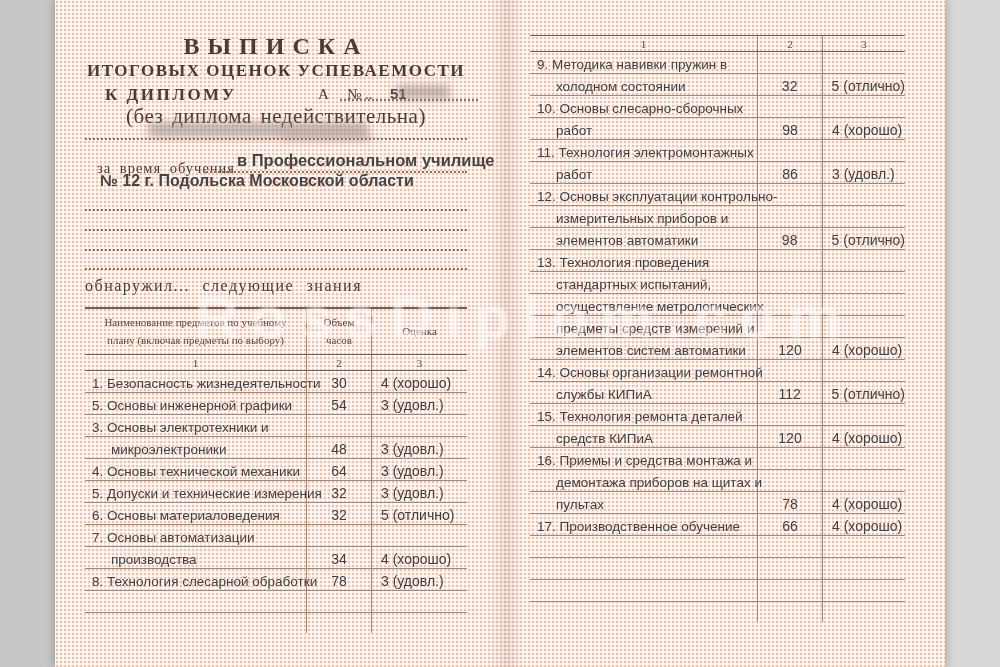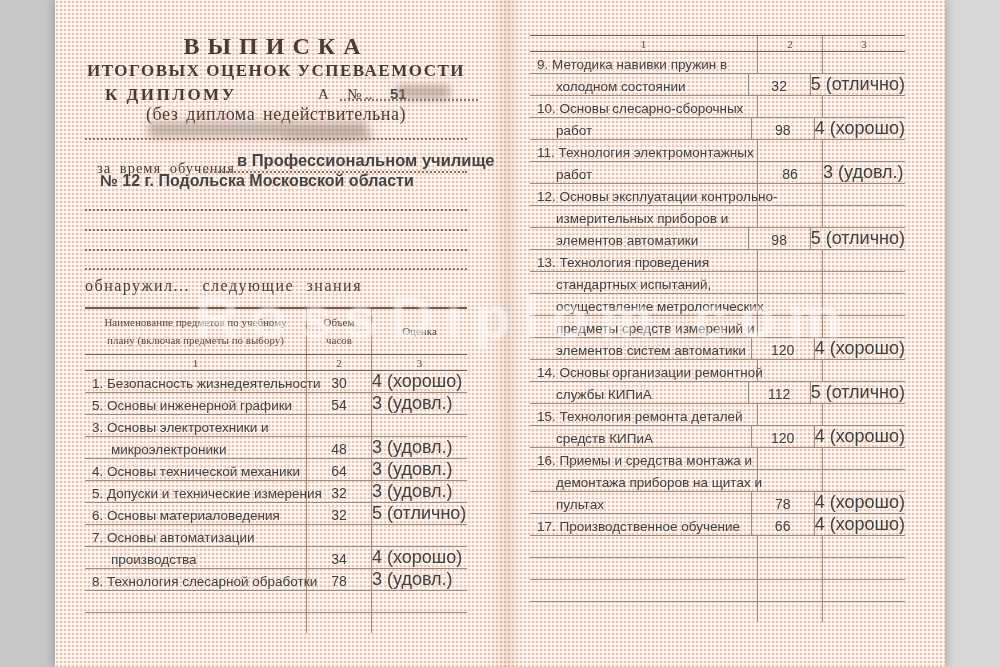--- a/index.html
+++ b/index.html
@@ -23,21 +23,21 @@
       font-weight:bold;font-size:60px;letter-spacing:12px;color:rgba(255,255,255,.5);
       filter:blur(1px);white-space:nowrap;}
   
   #title{left:85px;top:33px;width:382px;text-align:center;font-weight:bold;font-size:24px;letter-spacing:8px;}
   #subtitle{left:85px;top:61px;width:382px;text-align:center;font-weight:bold;font-size:17px;letter-spacing:1.5px;}
   #to-diploma{left:105px;top:85px;font-weight:bold;font-size:17px;letter-spacing:2.5px;}
   #series{left:318px;top:86px;font-size:15px;}
   #numprefix{left:347px;top:86px;font-size:15px;}
   #numvis{left:390px;top:85px;font-size:15px;font-weight:bold;}
   #numline{left:340px;top:99px;width:138px;}
-  #invalid{left:85px;top:104px;width:382px;text-align:center;font-size:18px;letter-spacing:.5px;word-spacing:3px;}
+  #invalid{left:85px;top:104px;width:382px;text-align:center;font-size:21px;letter-spacing:.5px;word-spacing:3px;}
   
   #study-label{left:85px;top:160px;font-size:14.5px;letter-spacing:1px;word-spacing:4px;padding-left:12px;}
   #inst1{left:237px;top:151px;font-size:16.5px;}
   #inst2{left:100px;top:172px;font-size:16px;}
   #statement{left:85px;top:277px;font-size:16px;letter-spacing:1.5px;word-spacing:7px;}
   
   .tbl{position:absolute;font-family:"Liberation Sans","DejaVu Sans",sans-serif;}
   #tableL{left:85px;top:307px;width:382px;border-radius:21px;}
   #tableR{left:530px;top:35px;width:375px;}
   .hdr{display:flex;border-top:2px solid #715e50;height:45px;}
@@ -54,21 +54,21 @@
   .trow.filler>div{border-bottom:none;}
   #tableL .c1,#tableL .h1{width:222px;border-right:1px solid #9c8a7c;}
   #tableL .c2,#tableL .h2{width:65px;border-right:1px solid #9c8a7c;}
   #tableL .c3,#tableL .h3{flex:1;text-align:center;}
   #tableR .c1,#tableR .h1{width:228px;border-right:1px solid #9c8a7c;}
   #tableR .c2,#tableR .h2{width:65px;border-right:1px solid #9c8a7c;}
   #tableR .c3,#tableR .h3{flex:1;}
   .c1{font-size:13.5px;color:#414141;padding-left:7px;white-space:nowrap;}
   .c1.indent{padding-left:26px;}
   .c2{font-size:14px;color:#414141;justify-content:center;}
-  .c3{font-size:18px;color:#414141;white-space:nowrap;}
+  .c3{font-size:14px;color:#414141;padding-left:9px;white-space:nowrap;}
 </style>
 </head>
 <body>
 
 <div id="stage">
   <div id="paper"></div>
   <div id="fold"></div>
 
   <div class="abs pre" id="title">ВЫПИСКА</div>
   <div class="abs pre" id="subtitle">ИТОГОВЫХ ОЦЕНОК УСПЕВАЕМОСТИ</div>

